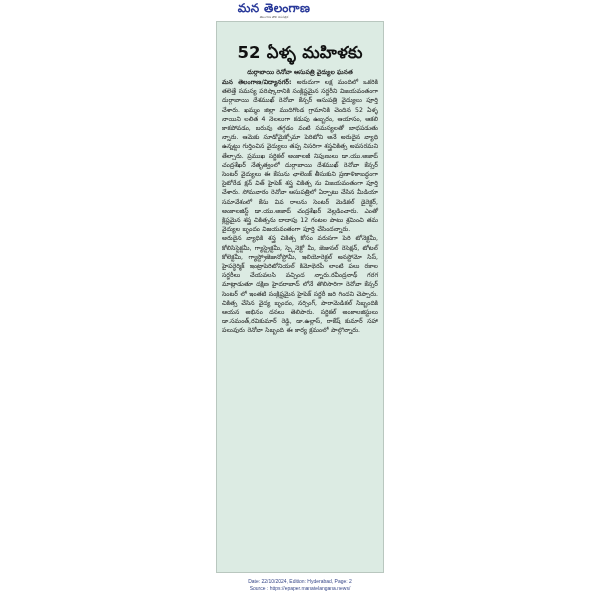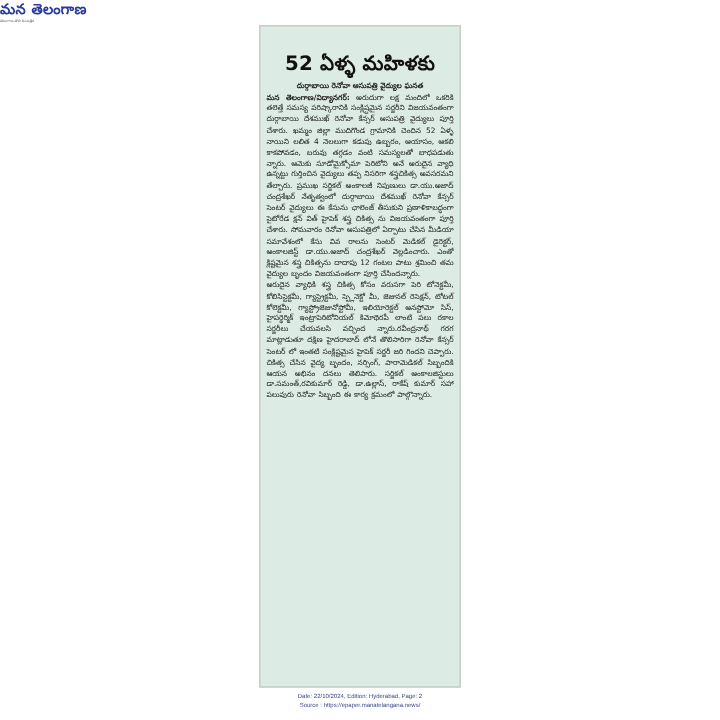--- a/index.html
+++ b/index.html
@@ -12,20 +12,21 @@
     }
     body {
       position: relative;
       font-family: "DejaVu Sans", sans-serif;
     }
     .masthead {
       position: absolute;
       top: 2px;
       left: 0;
       width: 548px;
+      text-align: center;
     }
     .masthead-title {
       font-family: "DejaVu Sans", sans-serif;
       font-weight: bold;
       font-size: 12px;
       color: #2a3a9a;
       letter-spacing: 0.3px;
       line-height: 13px;
     }
     .masthead-tagline {

